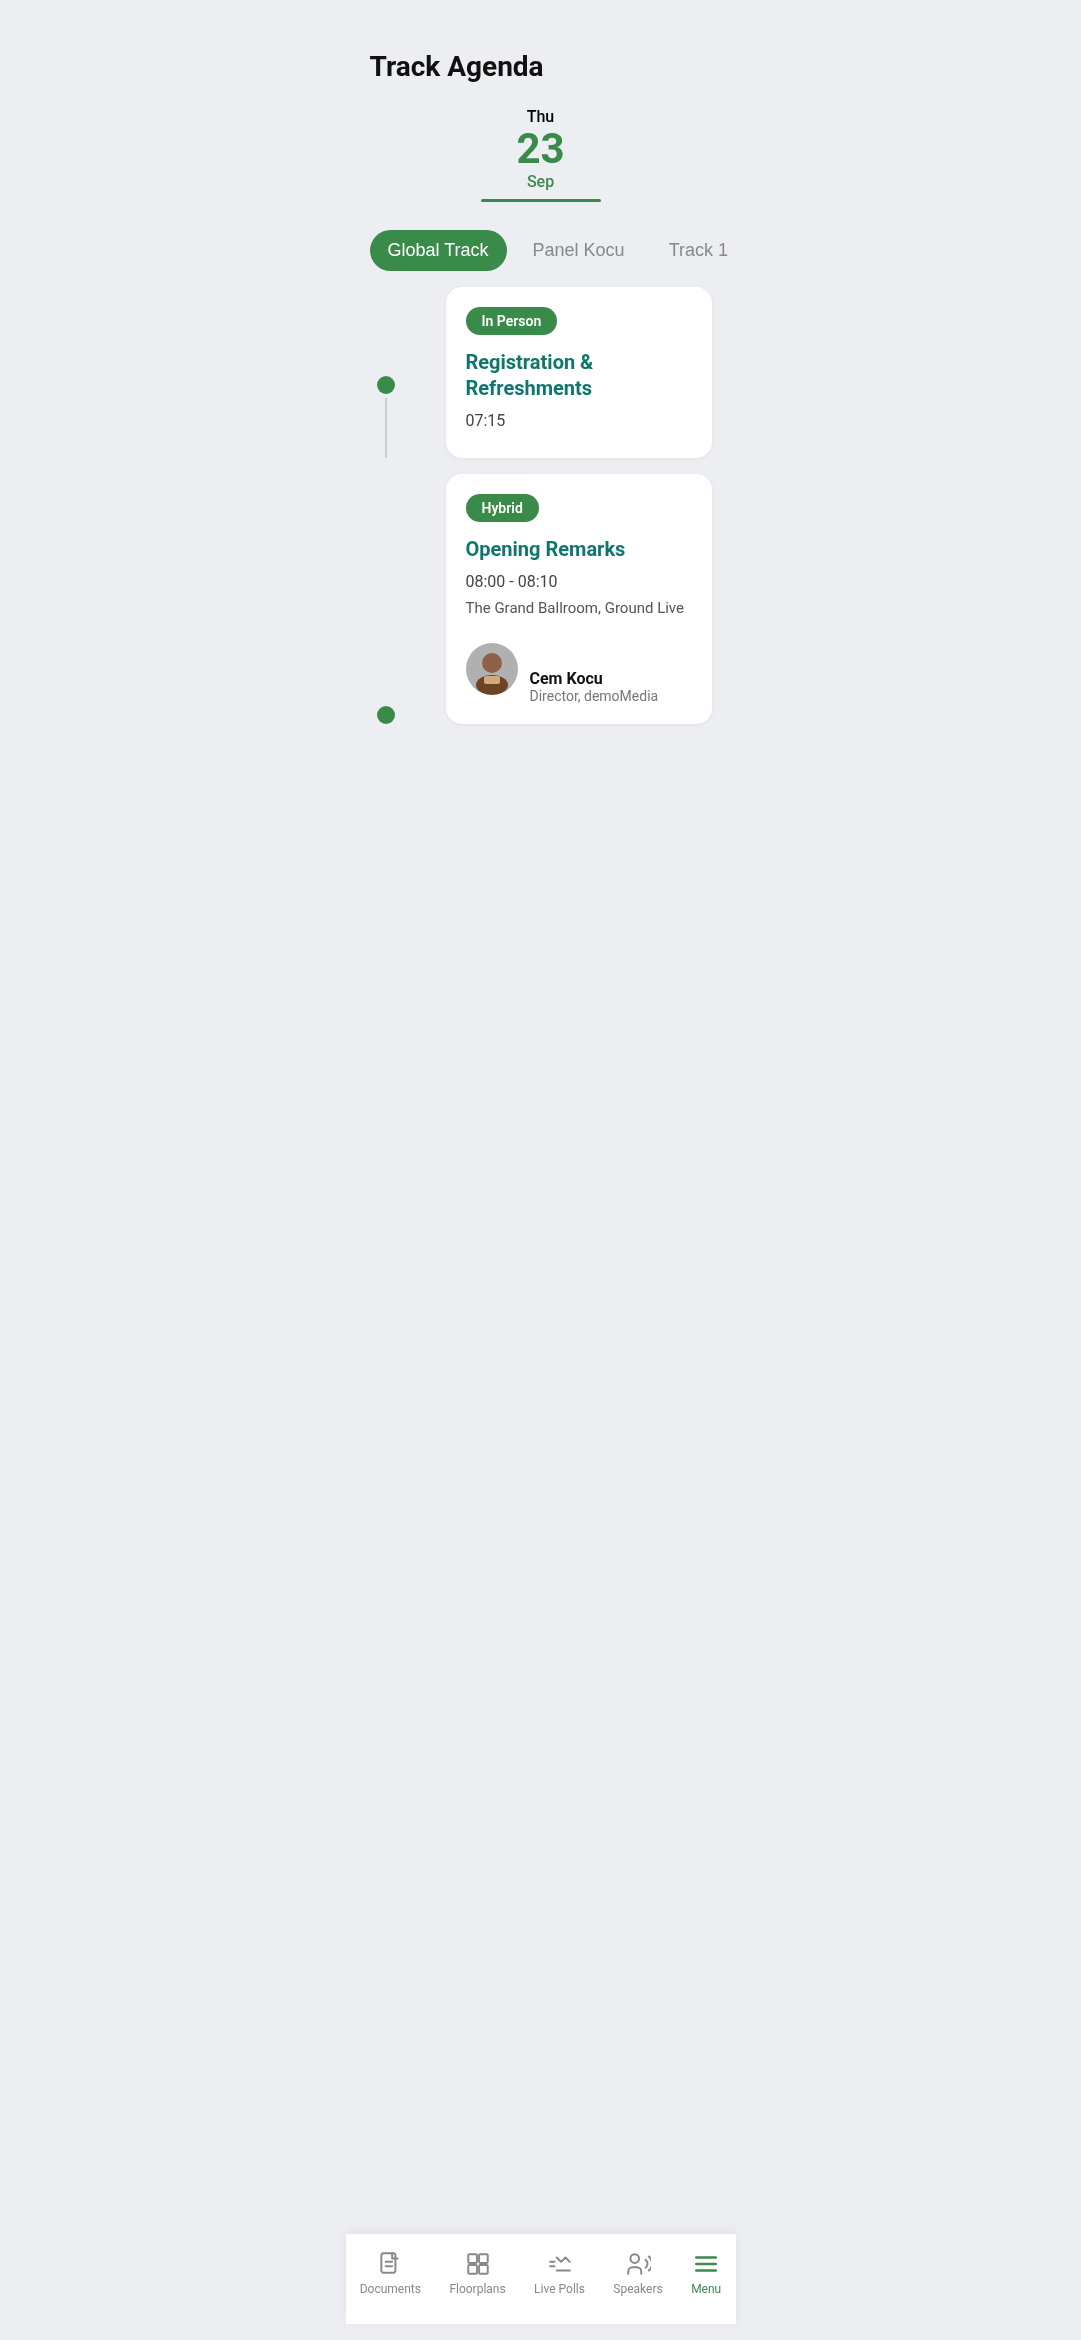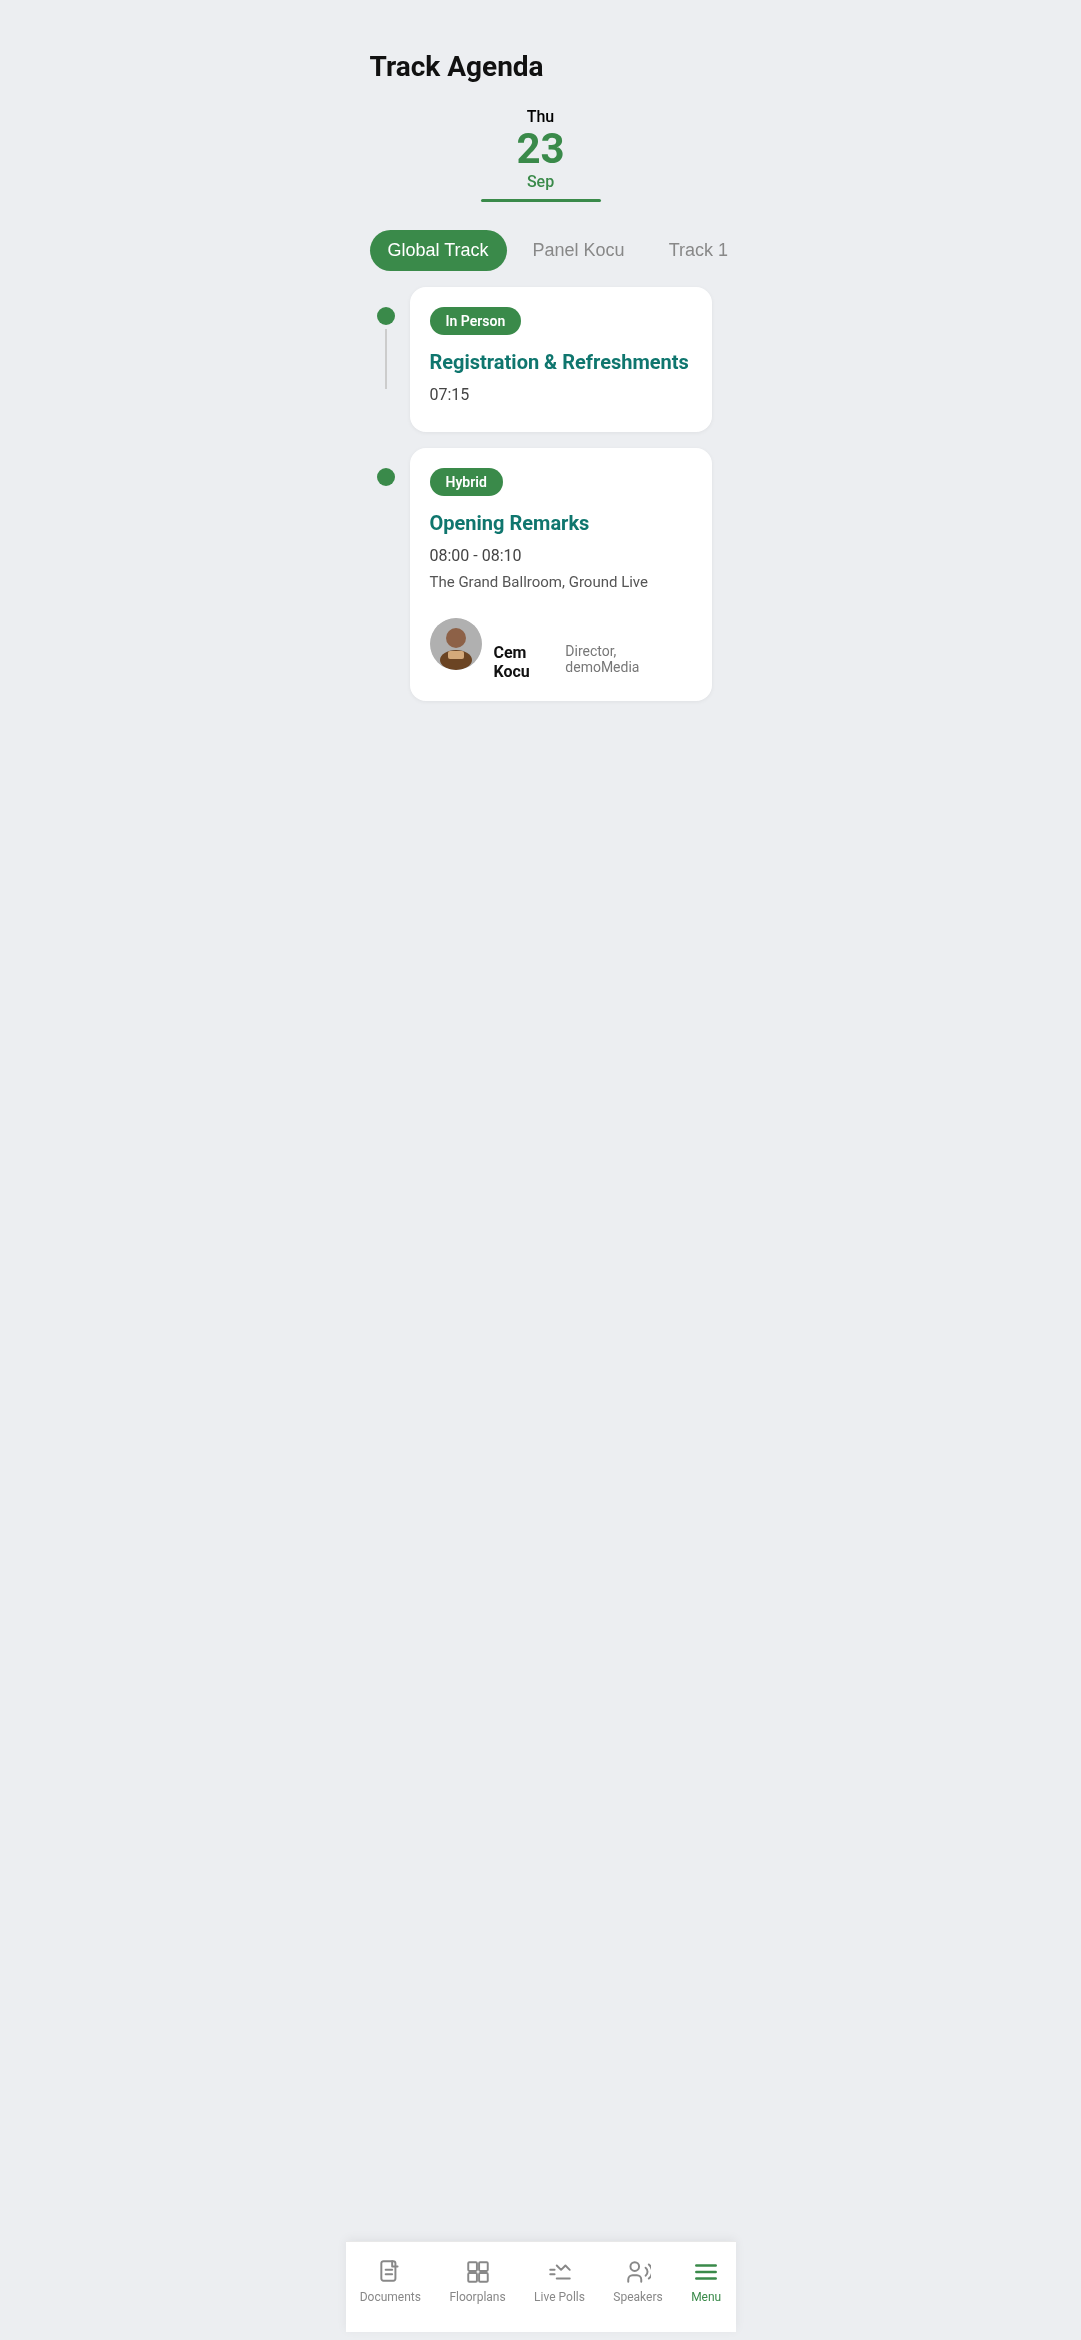--- a/index.html
+++ b/index.html
@@ -108,23 +108,24 @@
 
     .timeline {
       display: flex;
       flex-direction: column;
       gap: 0;
     }
 
     .timeline-item {
       display: flex;
       flex-direction: row;
-      align-items: flex-start;
+      align-items: flex-end;
       margin-bottom: 16px;
       position: relative;
+      gap: 36px;
     }
 
     .timeline-dot-container {
       display: flex;
       flex-direction: column;
       align-items: center;
       width: 32px;
       min-width: 32px;
       padding-top: 20px;
       position: relative;
@@ -210,39 +211,39 @@
       justify-content: center;
     }
 
     .speaker-avatar svg {
       width: 52px;
       height: 52px;
     }
 
     .speaker-info {
       display: flex;
-      flex-direction: row;
+      flex-direction: column;
       margin-top: 36px;
     }
 
     .speaker-name {
       font-size: 16px;
       font-weight: 700;
       color: #111;
     }
 
     .speaker-title {
       font-size: 14px;
       color: #777;
     }
 
     
     .bottom-nav {
       position: fixed;
-      bottom: 8px;
+      bottom: 16px;
       left: 50%;
       transform: translateX(-50%);
       width: 390px;
       background: #fff;
       display: flex;
       flex-direction: row;
       justify-content: space-around;
       align-items: center;
       padding: 12px 0 24px 0;
       border-top: 1px solid #e8e8e8;

